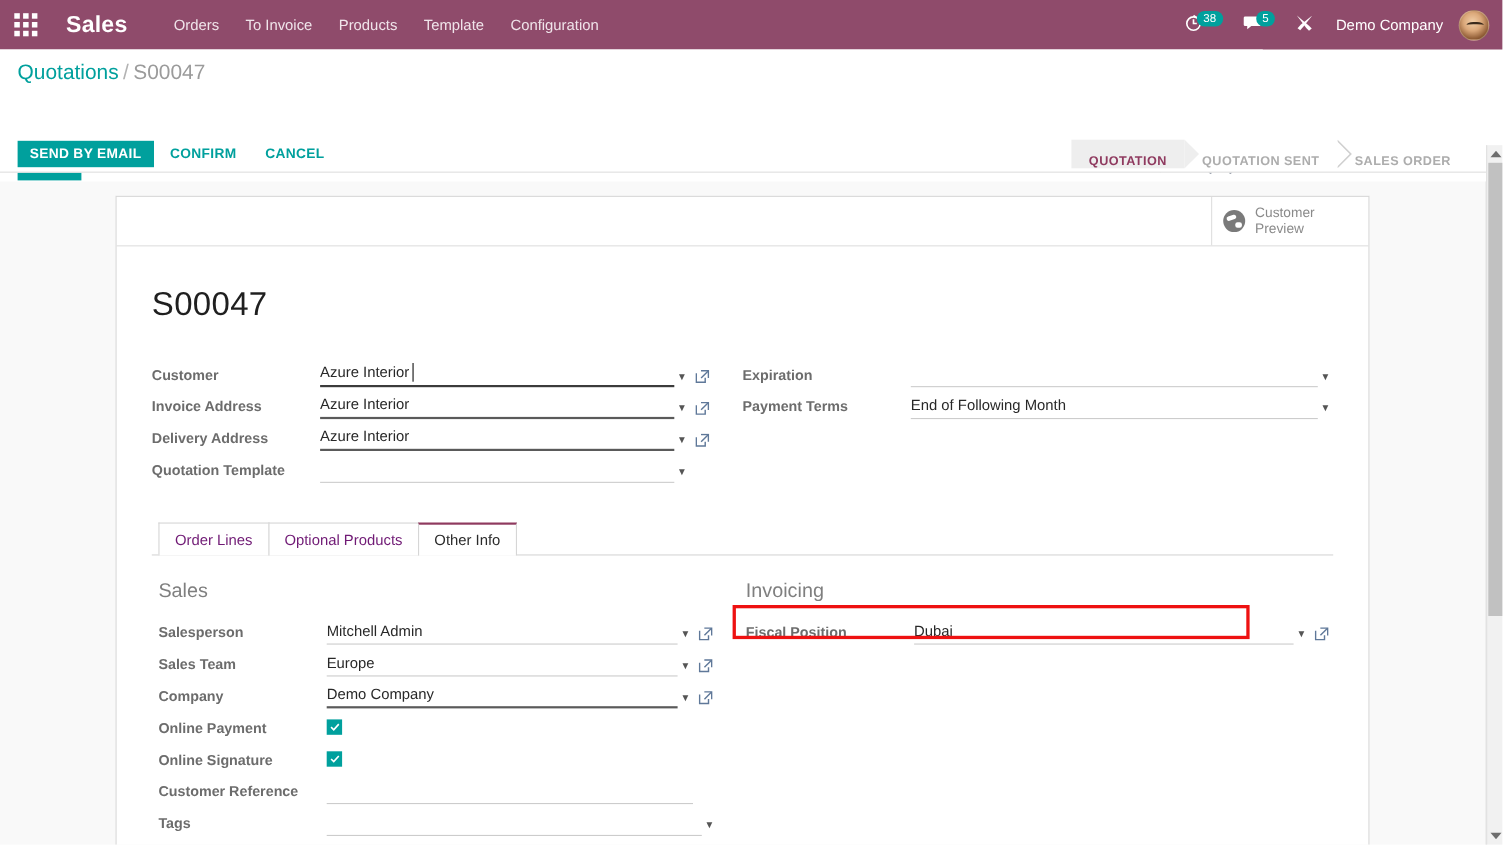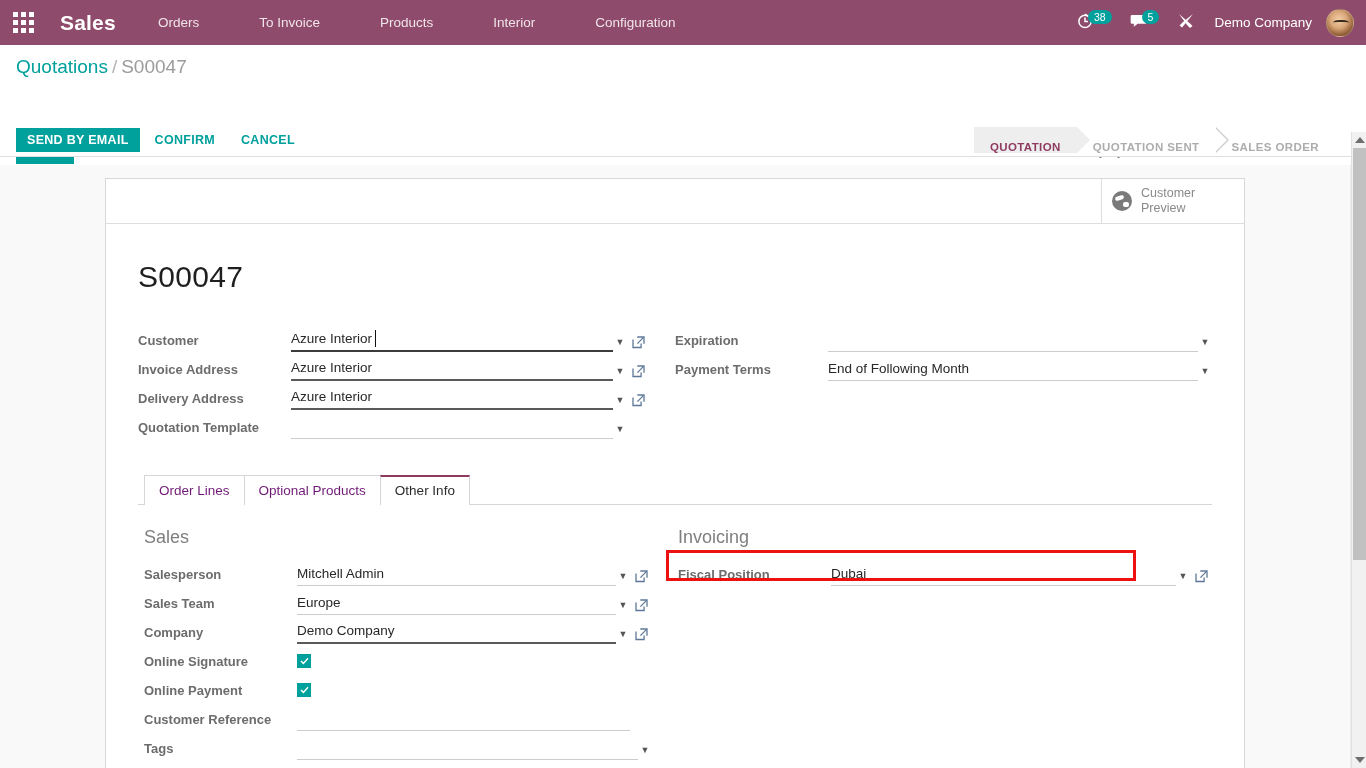--- a/index.html
+++ b/index.html
@@ -32,21 +32,21 @@
     grid-template-columns: repeat(3, 5px);
     grid-template-rows: repeat(3, 5px);
     gap: 3px;
   }
   .apps-grid .g i { background: #ffffff; display:block; width:5px; height:5px; }
   .brand {
     font-size: 21px; font-weight: bold; color: #ffffff;
     margin-left: 14px; margin-right: 30px;
     letter-spacing: .2px; cursor: pointer;
   }
-  .menu { display: flex; align-items: center; height: 33px; gap: 36px; }
+  .menu { display: flex; align-items: center; height: 33px; }
   .menu a {
     color: #f0e4ea; text-decoration: none;
     font-size: 13.5px; padding: 0 12px; line-height: 45px;
     white-space: nowrap;
   }
   .nav-right {
     margin-left: auto; display: flex; align-items: center;
     height: 45px; padding-right: 12px; gap: 0px;
   }
   .sysitem { display:flex; align-items:center; padding: 0 9px; cursor: pointer; position: relative; }
@@ -317,21 +317,21 @@
           <i></i>
           <i></i>
           <i></i>
         </div>
     </div>
     <div class="brand">Sales</div>
     <div class="menu">
       <a href="#">Orders</a>
       <a href="#">To Invoice</a>
       <a href="#">Products</a>
-      <a href="#">Interior</a>
+      <a href="#">Template</a>
       <a href="#">Configuration</a>
     </div>
     <div class="nav-right">
       <div class="sysitem">
         <span>
           <svg class="icon-clock" viewBox="0 0 16 16">
             <circle cx="8" cy="8.4" r="6.1" fill="none" stroke="#ffffff" stroke-width="1.5"></circle>
             <path d="M8 4.6 V8.4 H11" fill="none" stroke="#ffffff" stroke-width="1.5"></path>
             <path d="M8 1.1 L11 3.2" stroke="#ffffff" stroke-width="1.5" fill="none"></path>
           </svg>
@@ -559,32 +559,32 @@
                       <svg width="13" height="13" viewBox="0 0 13 13">
                           <path d="M1 3.4 v8.1 h8.1 v-4" fill="none" stroke="#5f7899" stroke-width="1.3"></path>
                           <path d="M5.3 1 h6.7 v6.7" fill="none" stroke="#5f7899" stroke-width="1.3"></path>
                           <path d="M5.4 7.6 L11.6 1.4" stroke="#5f7899" stroke-width="1.3"></path>
                         </svg>
                     </span>
                   </div>
                 </div>
 
                 <div class="frow">
-                  <div class="flabel">Online Signature</div>
+                  <div class="flabel">Online Payment</div>
                   <div class="fval">
                     <span class="checkbox">
                       <svg width="9" height="8" viewBox="0 0 9 8">
                           <path d="M1 4 L3.4 6.4 L8 1.3" fill="none" stroke="#ffffff" stroke-width="1.5"></path>
                         </svg>
                     </span>
                   </div>
                 </div>
 
                 <div class="frow">
-                  <div class="flabel">Online Payment</div>
+                  <div class="flabel">Online Signature</div>
                   <div class="fval">
                     <span class="checkbox">
                       <svg width="9" height="8" viewBox="0 0 9 8">
                           <path d="M1 4 L3.4 6.4 L8 1.3" fill="none" stroke="#ffffff" stroke-width="1.5"></path>
                         </svg>
                     </span>
                   </div>
                 </div>
 
                 <div class="frow">

